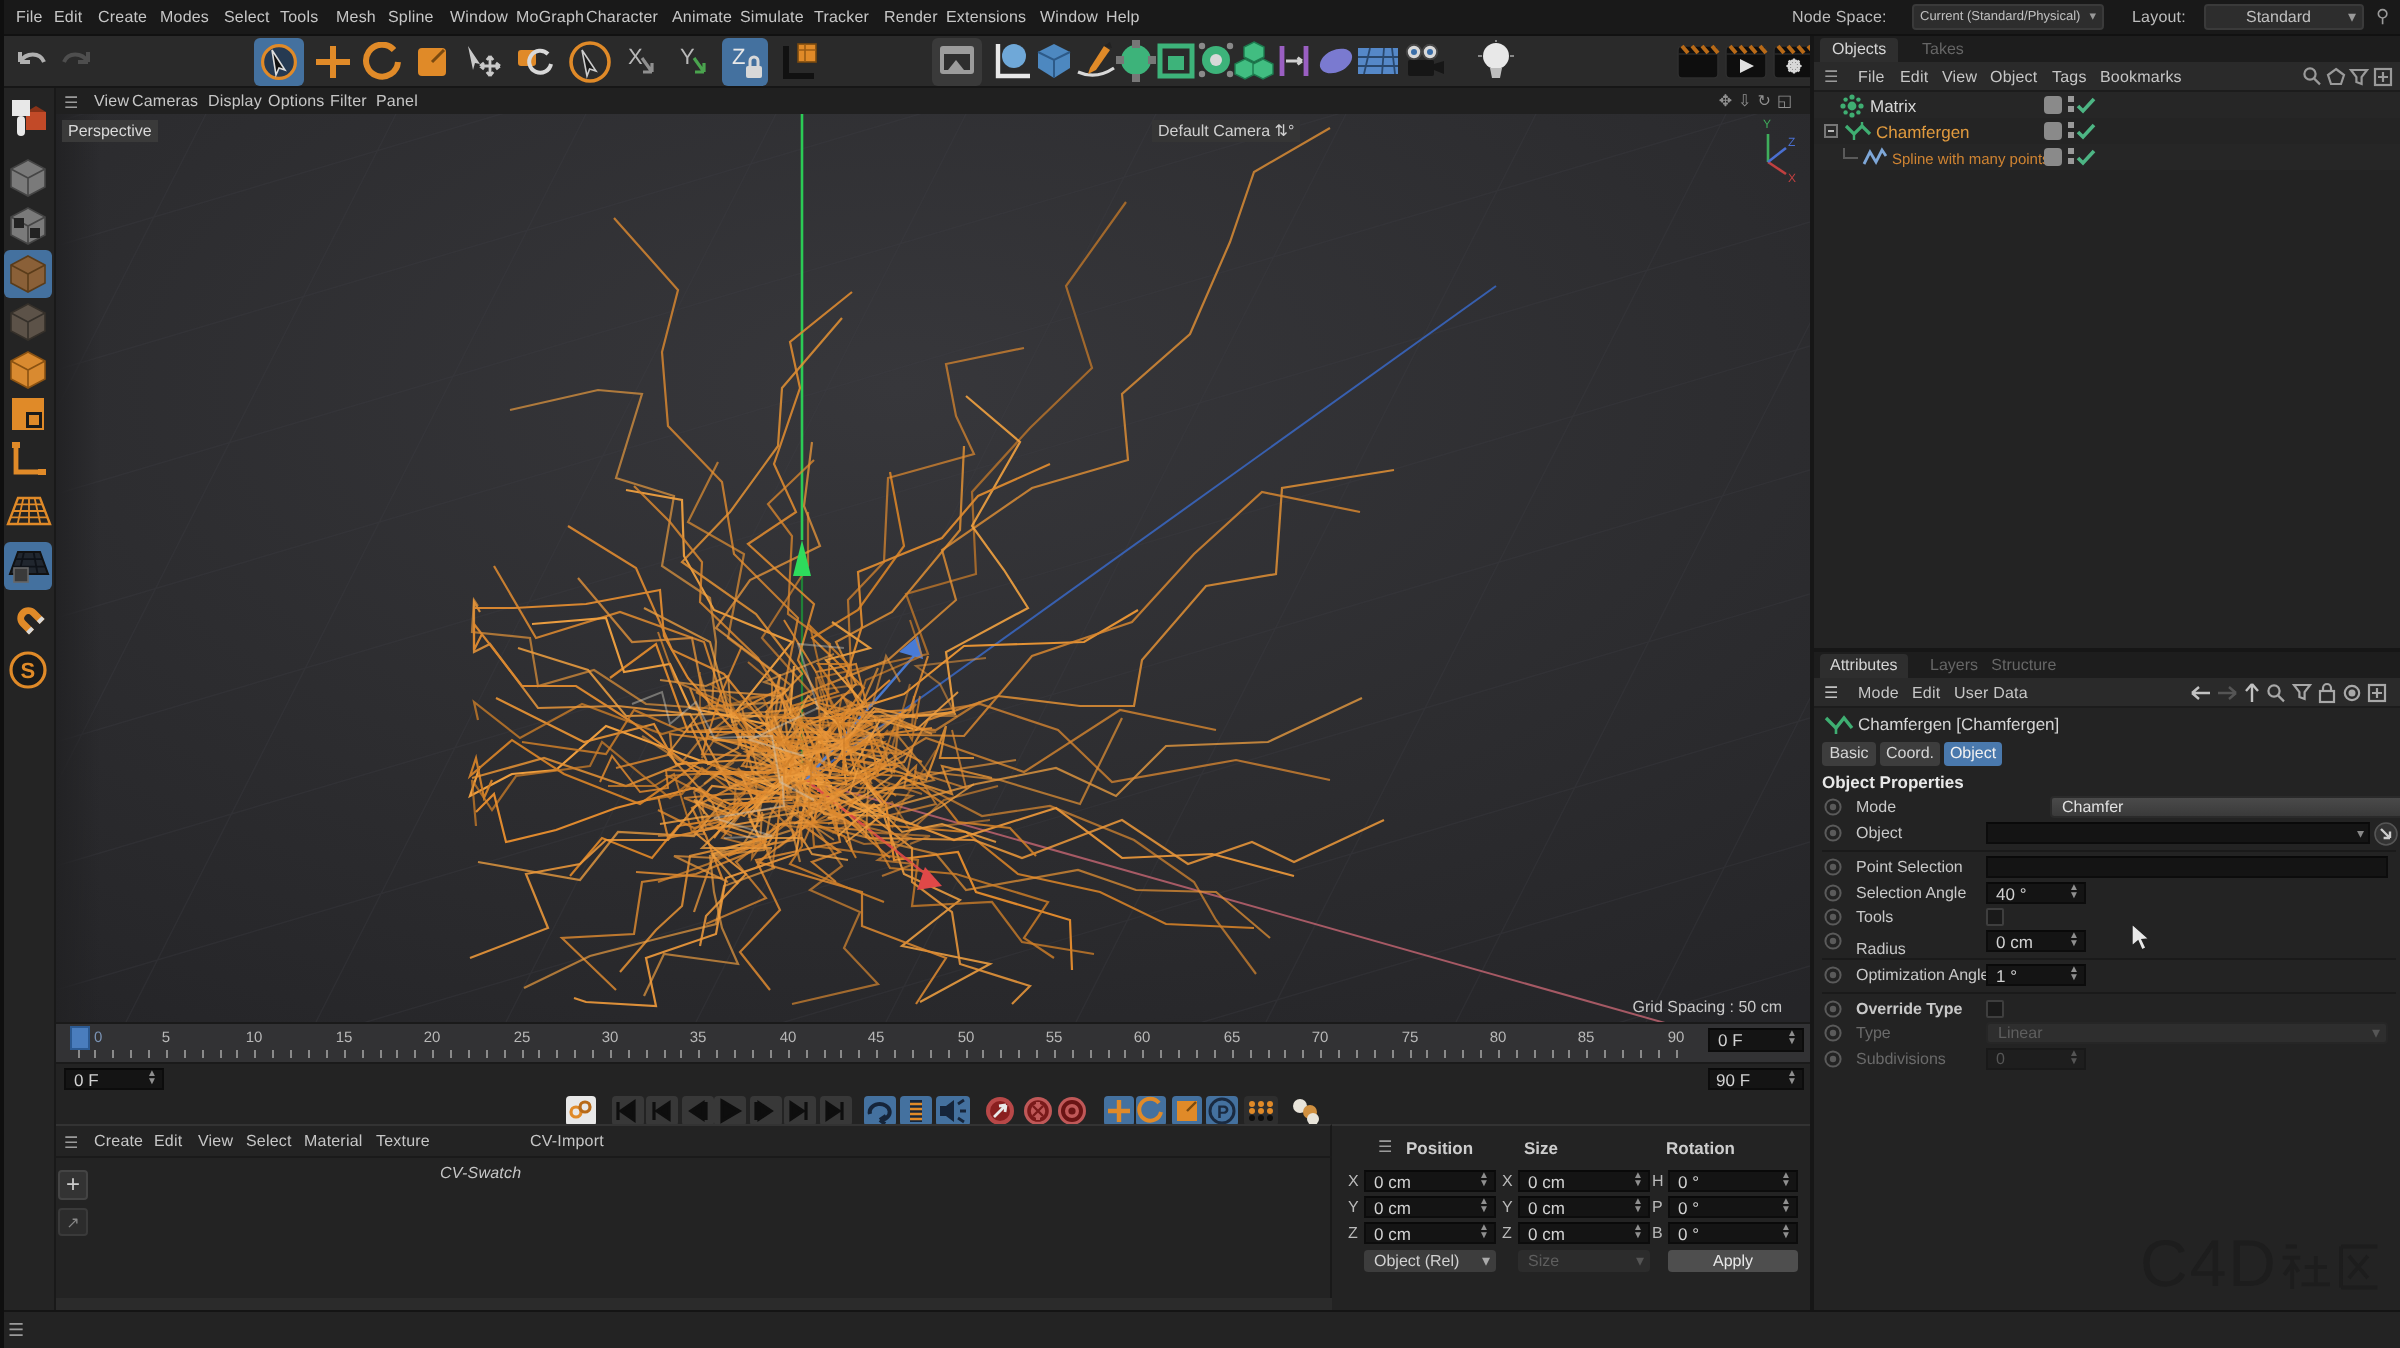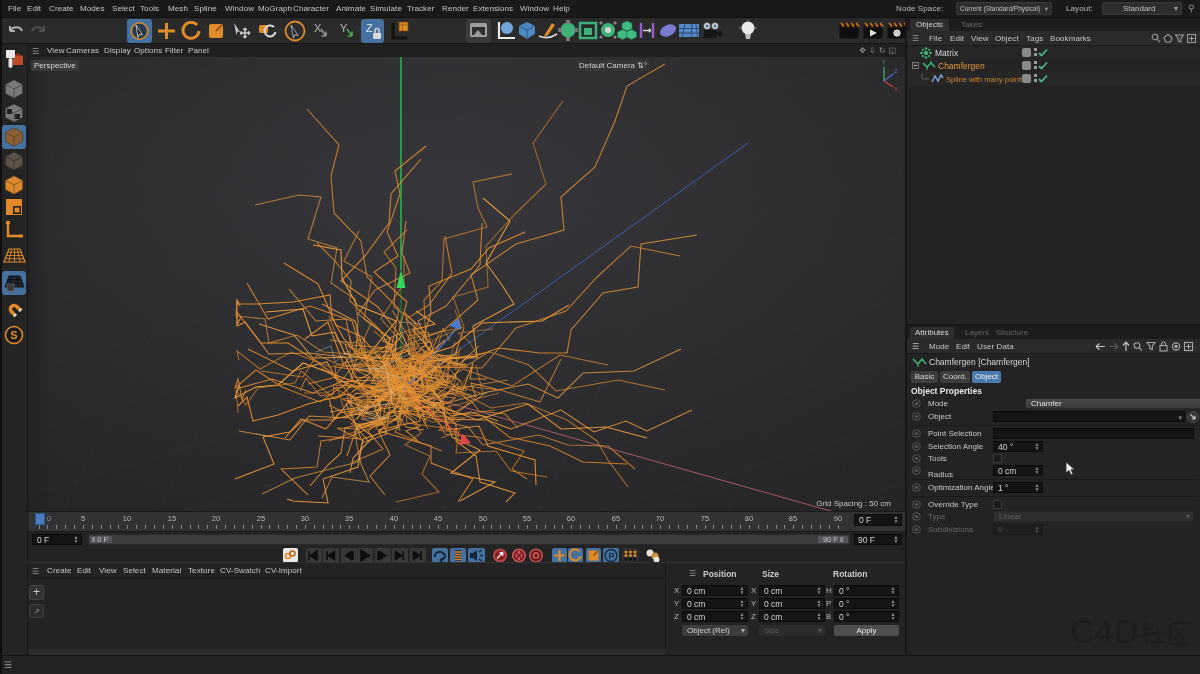--- a/index.html
+++ b/index.html
@@ -614,24 +614,20 @@
       <div class="abs" style="left:791.9px;top:13px;width:1px;height:4px;background:#8a8a8a;"></div>
       <div class="abs" style="left:800.8px;top:13px;width:1px;height:4px;background:#8a8a8a;"></div>
       <div class="abs" style="left:809.7px;top:13px;width:1px;height:4px;background:#8a8a8a;"></div>
       <div class="abs" style="left:7px;top:1px;width:10px;height:12px;background:#4a7dbd;border:1px solid #2c5a92;"></div>
       <span class="abs" style="left:19px;top:2px;color:#7a93b5;font-size:7.5px;">0</span>
       <div class="abs field" style="left:826px;top:2px;width:48px;height:12px;padding-left:4px;line-height:11px;">0 F<span class="spin">▲<br>▼</span></div>
     </div>
 
 <div class="abs" id="rangerow" style="left:28px;top:533px;width:877px;height:13px;background:#232323;">
       <div class="abs field" style="left:4px;top:1px;width:50px;height:11px;padding-left:4px;">0 F<span class="spin">▲<br>▼</span></div>
-      <div class="abs" style="left:60px;top:1px;width:762px;height:11px;background:#3c3c3e;border:1px solid #2a2a2a;">
-        <div class="abs" style="left:1px;top:1px;width:22px;height:7px;background:#55555a;color:#c8c8c8;font-size:7.5px;line-height:8px;padding-left:2px;">‖ 0 F</div>
-        <div class="abs" style="right:1px;top:1px;width:30px;height:7px;background:#55555a;color:#c8c8c8;font-size:7.5px;line-height:8px;text-align:center;">90 F ‖</div>
-      </div>
       <div class="abs field" style="left:826px;top:1px;width:48px;height:11px;padding-left:3px;">90 F<span class="spin">▲<br>▼</span></div>
     </div>
 
 <div class="abs" id="playrow" style="left:28px;top:546px;width:877px;height:20px;background:#232323;">
       <div class="abs" style="left:255px;top:2px;width:15px;height:15px;background:#e8e8e8;border-radius:2px;"><svg width="15" height="15">
           <circle cx="5" cy="8" r="2.5" fill="none" stroke="#e08a28" stroke-width="1.6"></circle>
           <circle cx="9.5" cy="5.5" r="2.5" fill="none" stroke="#b86a18" stroke-width="1.6"></circle>
         </svg></div>
       <div class="abs" style="left:278px;top:2px;width:16px;height:15px;background:#383838;border-radius:2px;"></div>
       <svg class="abs" style="left:278px;top:2px;" width="15" height="15">
@@ -747,21 +743,21 @@
     </div>
 
 <div class="abs" id="materials" style="left:28px;top:562px;width:638px;height:93px;background:#232323;border-top:1px solid #333;border-right:1px solid #191919;">
   <span class="abs" style="left:4px;top:4px;color:#9a9a9a;font-size:8px;">☰</span>
   <span class="abs menu" style="left:19px;top:3px;">Create</span>
       <span class="abs menu" style="left:49px;top:3px;">Edit</span>
       <span class="abs menu" style="left:71px;top:3px;">View</span>
       <span class="abs menu" style="left:95px;top:3px;">Select</span>
       <span class="abs menu" style="left:124px;top:3px;">Material</span>
       <span class="abs menu" style="left:160px;top:3px;">Texture</span>
-      <span class="abs menu" style="left:192px;top:3px;">CV-Swatch</span>
+      <span class="abs menu" style="left:192px;top:19px;font-style:italic;">CV-Swatch</span>
       <span class="abs menu" style="left:237px;top:3px;">CV-Import</span>
   <div class="abs" style="left:0;top:15px;width:652px;height:1px;background:#1a1a1a;"></div>
   <div class="abs" style="left:1px;top:22px;width:15px;height:15px;background:#333;border:1px solid #444;border-radius:2px;color:#ccc;font-size:12px;line-height:13px;text-align:center;">+</div>
   <div class="abs" style="left:1px;top:41px;width:15px;height:14px;background:#2c2c2c;border:1px solid #3a3a3a;border-radius:2px;color:#888;font-size:8px;line-height:13px;text-align:center;">↗</div>
   <div class="abs" style="left:0px;top:86px;width:638px;height:6px;background:#2b2b2b;"></div>
 </div>
 
 <div class="abs" id="coords" style="left:666px;top:562px;width:239px;height:93px;background:#232323;border-top:1px solid #333;">
       <span class="abs" style="left:23px;top:6px;color:#9a9a9a;font-size:8px;">☰</span>
       <span class="abs" style="left:37px;top:6px;color:#cdcdcd;font-size:8.5px;font-weight:bold;text-align:center;">Position</span>
@@ -969,21 +965,21 @@
           <circle cx="4.5" cy="4.5" r="3.8" fill="none" stroke="#5a5a5a" stroke-width="1"></circle>
           <circle cx="4.5" cy="4.5" r="1.6" fill="#5a5a5a"></circle>
         </svg>
         <span class="abs" style="left:21px;top:465px;color:#c8c8c8;font-size:8px;">Optimization Angle</span>
         <div class="abs field" style="left:86px;top:464px;width:50px;height:11px;padding-left:4px;">1 °<span class="spin">▲<br>▼</span></div>
         <div class="abs" style="left:4px;top:478px;width:287px;height:1px;background:#1a1a1a;"></div>
         <svg class="abs" style="left:5px;top:482px;" width="9" height="9">
           <circle cx="4.5" cy="4.5" r="3.8" fill="none" stroke="#5a5a5a" stroke-width="1"></circle>
           <circle cx="4.5" cy="4.5" r="1.6" fill="#5a5a5a"></circle>
         </svg>
-        <span class="abs" style="left:21px;top:482px;color:#c8c8c8;font-size:8px;">Override Type</span>
+        <span class="abs" style="left:21px;top:482px;color:#c8c8c8;font-size:8px;font-weight:bold;">Override Type</span>
         <div class="abs" style="left:86px;top:482px;width:9px;height:9px;background:#1a1a1a;border:1px solid #3e3e3e;border-radius:1px;"></div>
         <svg class="abs" style="left:5px;top:494px;" width="9" height="9">
           <circle cx="4.5" cy="4.5" r="3.8" fill="none" stroke="#5a5a5a" stroke-width="1"></circle>
           <circle cx="4.5" cy="4.5" r="1.6" fill="#5a5a5a"></circle>
         </svg>
         <span class="abs" style="left:21px;top:494px;color:#6a6a6a;font-size:8px;">Type</span>
         <div class="abs" style="left:86px;top:493px;width:201px;height:11px;background:#2e2e2e;border:1px solid #262626;border-radius:2px;color:#5e5e5e;font-size:8px;line-height:10px;padding-left:5px;">Linear<span style="position:absolute;right:3px;color:#555;">▾</span></div>
         <svg class="abs" style="left:5px;top:507px;" width="9" height="9">
           <circle cx="4.5" cy="4.5" r="3.8" fill="none" stroke="#5a5a5a" stroke-width="1"></circle>
           <circle cx="4.5" cy="4.5" r="1.6" fill="#5a5a5a"></circle>

